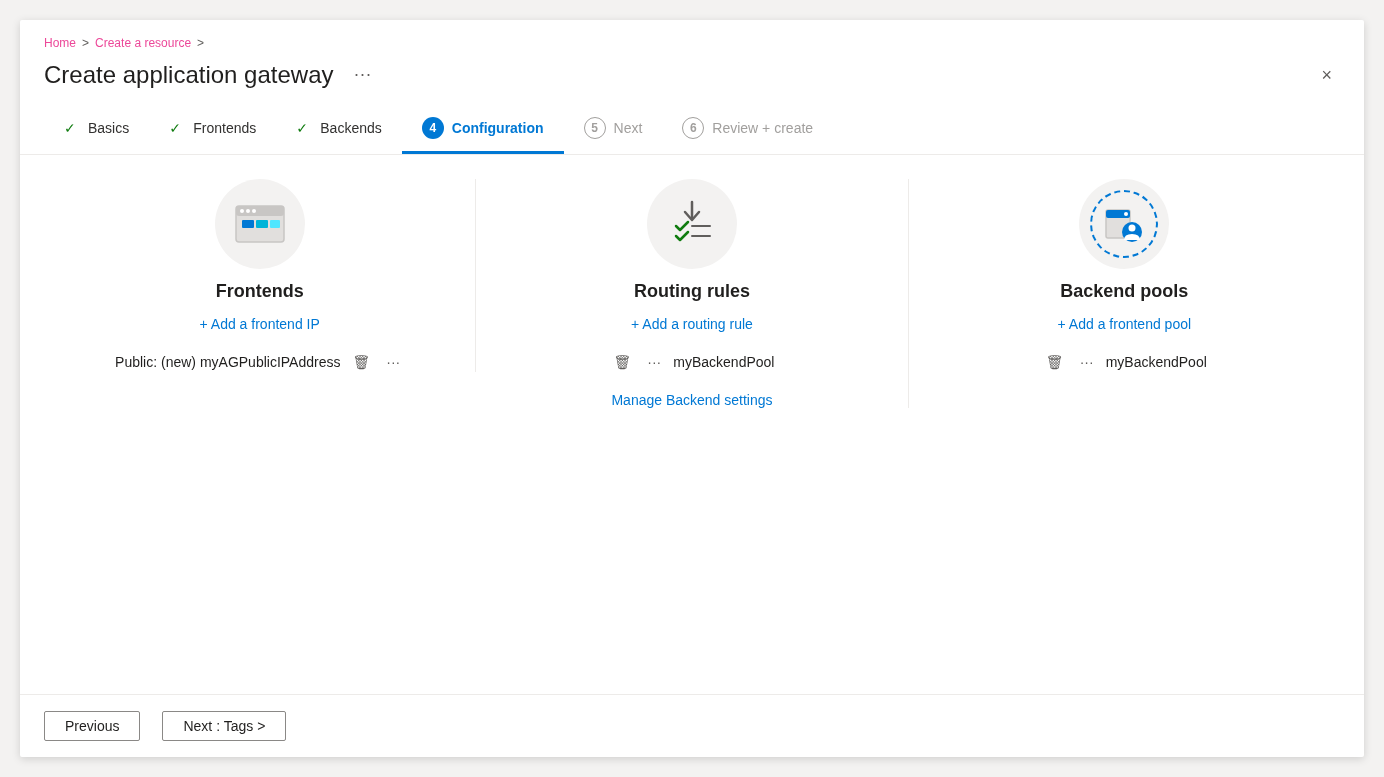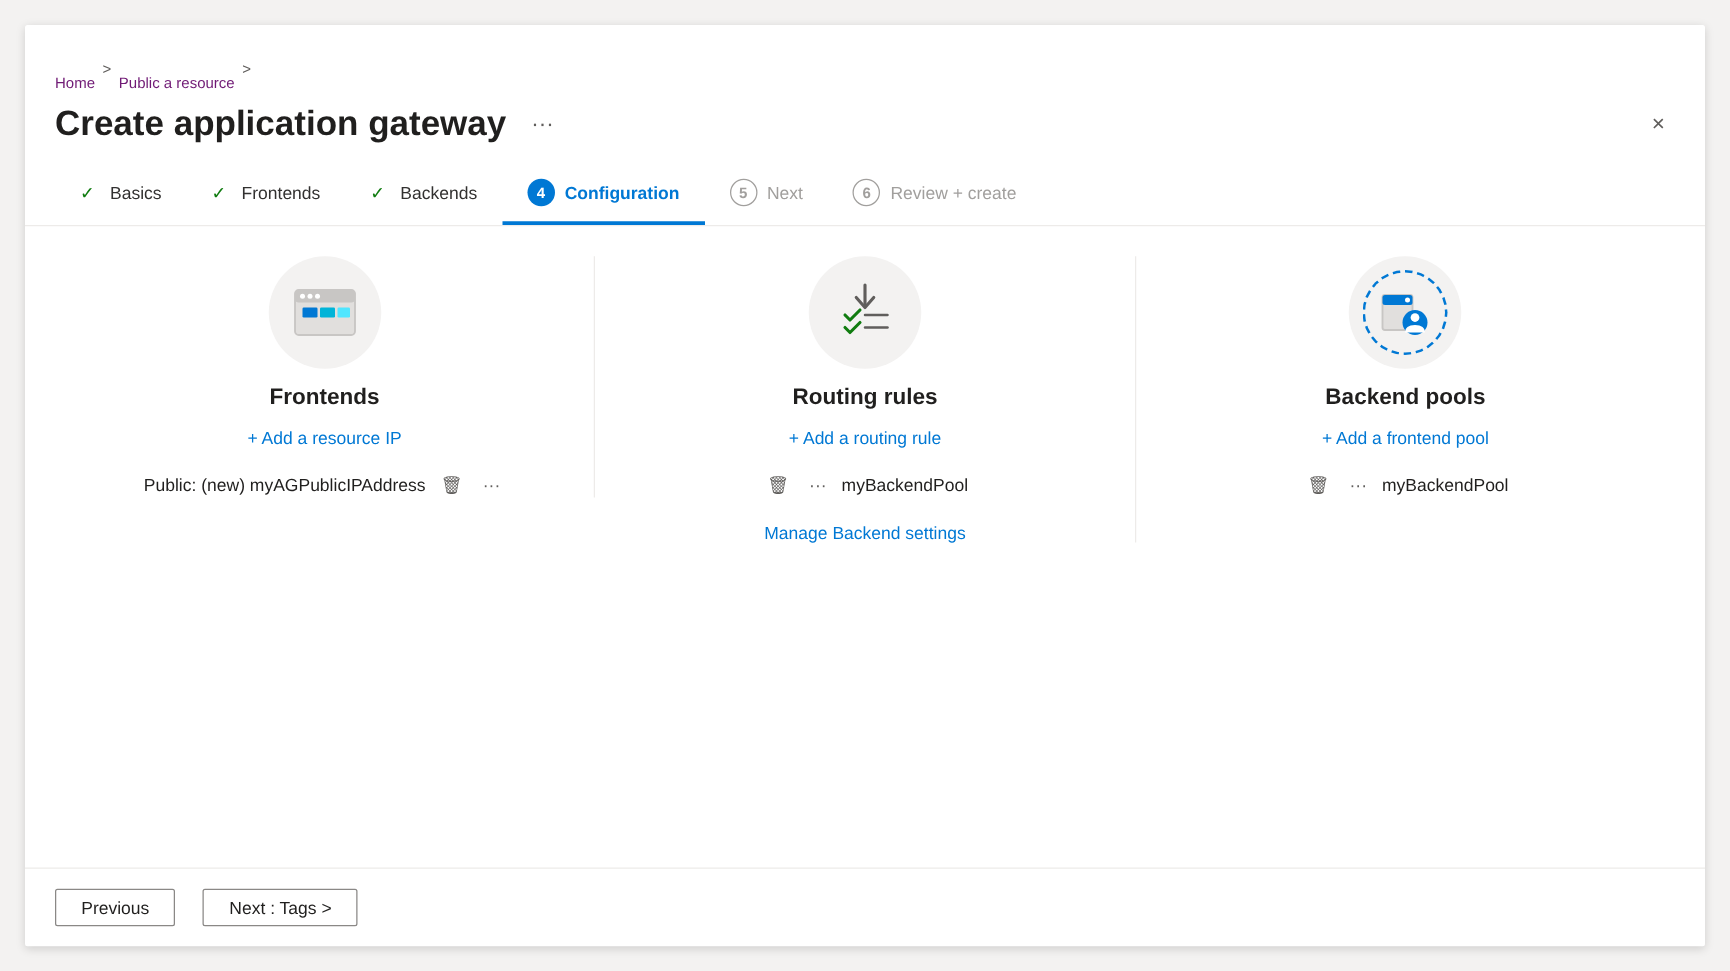--- a/index.html
+++ b/index.html
@@ -32,39 +32,38 @@
       gap: 6px;
       font-size: 12px;
       color: #0078d4;
       margin-bottom: 10px;
     }
     .breadcrumb span {
       color: #605e5c;
       font-size: 12px;
     }
     .breadcrumb a {
-      color: #701a75;
+      color: #ec4899;
       text-decoration: none;
       cursor: pointer;
-      margin-top: 23px;
     }
     .title-row {
       display: flex;
       align-items: center;
       justify-content: space-between;
       margin-bottom: 16px;
     }
     .title-left {
       display: flex;
       align-items: center;
       gap: 12px;
     }
     .panel-title {
-      font-size: 28px;
-      font-weight: 700;
+      font-size: 24px;
+      font-weight: 400;
       color: #201f1e;
     }
     .ellipsis-btn {
       background: none;
       border: none;
       cursor: pointer;
       color: #605e5c;
       font-size: 18px;
       padding: 4px 8px;
       border-radius: 2px;
@@ -261,21 +260,21 @@
   </style>
 </head>
 <body>
 
 <div class="panel">
 
   <div class="panel-header">
     <div class="breadcrumb">
       <a>Home</a>
       <span>&gt;</span>
-      <a>Public a resource</a>
+      <a>Create a resource</a>
       <span>&gt;</span>
     </div>
     <div class="title-row">
       <div class="title-left">
         <h1 class="panel-title">Create application gateway</h1>
         <button class="ellipsis-btn">···</button>
       </div>
       <button class="close-btn">×</button>
     </div>
 
@@ -319,21 +318,21 @@
             <rect x="2" y="2" width="48" height="10" rx="3" ry="3" fill="#c8c6c4"></rect>
             <rect x="8" y="16" width="12" height="8" rx="1" fill="#0078d4"></rect>
             <rect x="22" y="16" width="12" height="8" rx="1" fill="#00b4d8"></rect>
             <rect x="36" y="16" width="10" height="8" rx="1" fill="#50e6ff"></rect>
             <circle cx="8" cy="7" r="2" fill="#fff"></circle>
             <circle cx="14" cy="7" r="2" fill="#fff"></circle>
             <circle cx="20" cy="7" r="2" fill="#fff"></circle>
           </svg>
         </div>
         <div class="col-title">Frontends</div>
-        <a class="add-link">+ Add a resource IP</a>
+        <a class="add-link">+ Add a frontend IP</a>
         <div class="item-row">
           <span>Public: (new) myAGPublicIPAddress</span>
           <button class="icon-btn" title="Delete">🗑</button>
           <button class="icon-btn">···</button>
         </div>
       </div>
 
       <div class="column">
         <div class="col-icon-circle">
 

